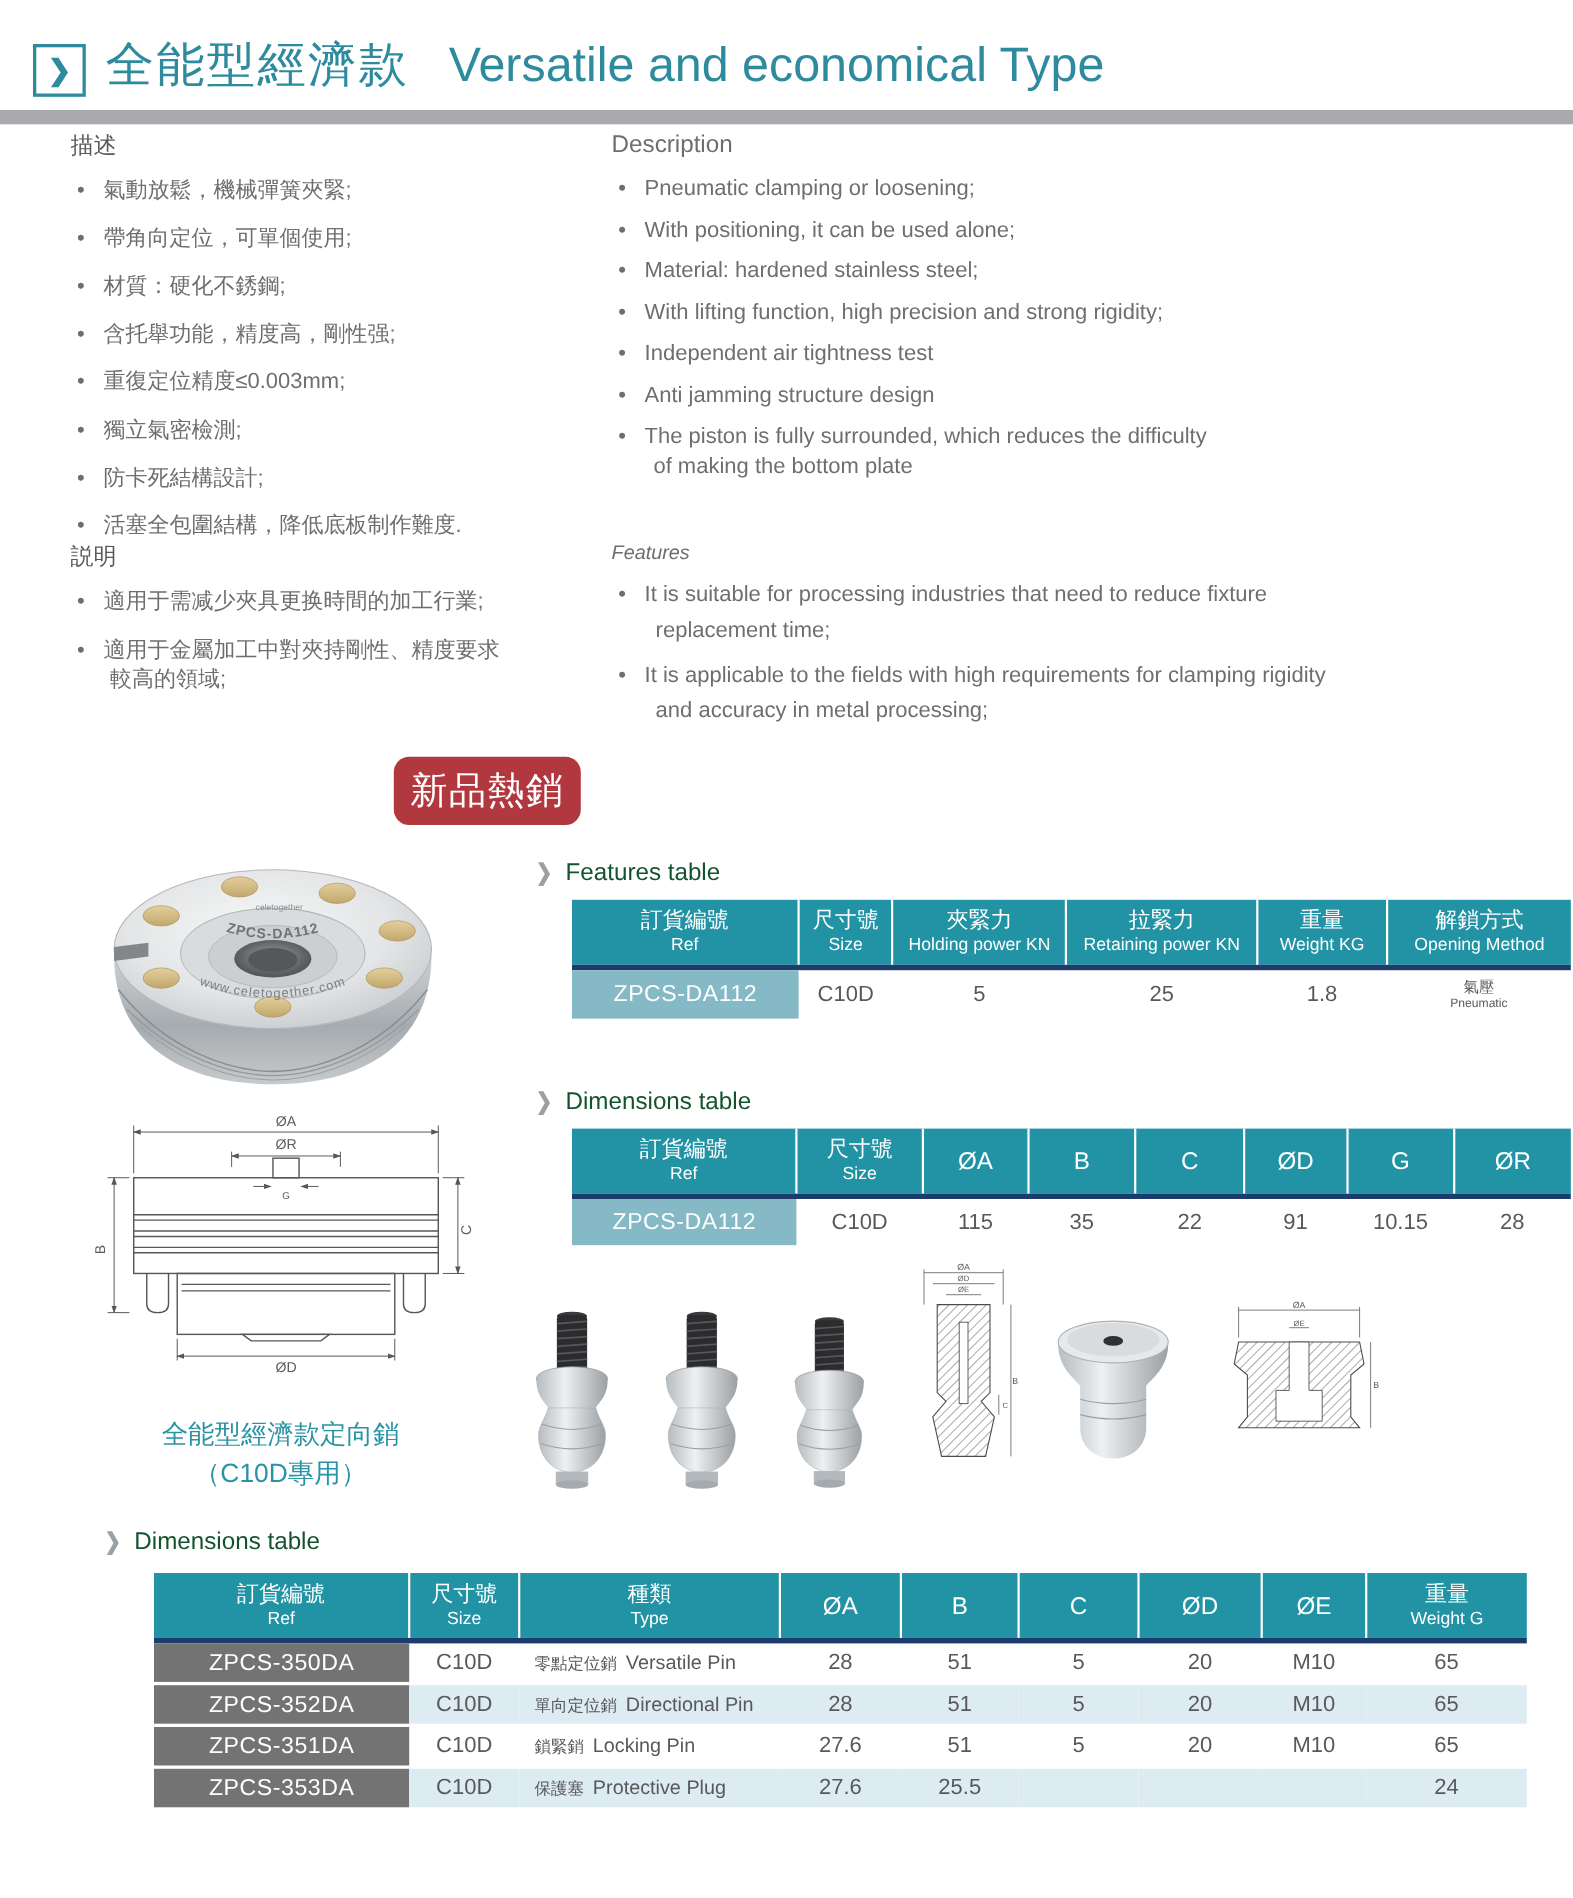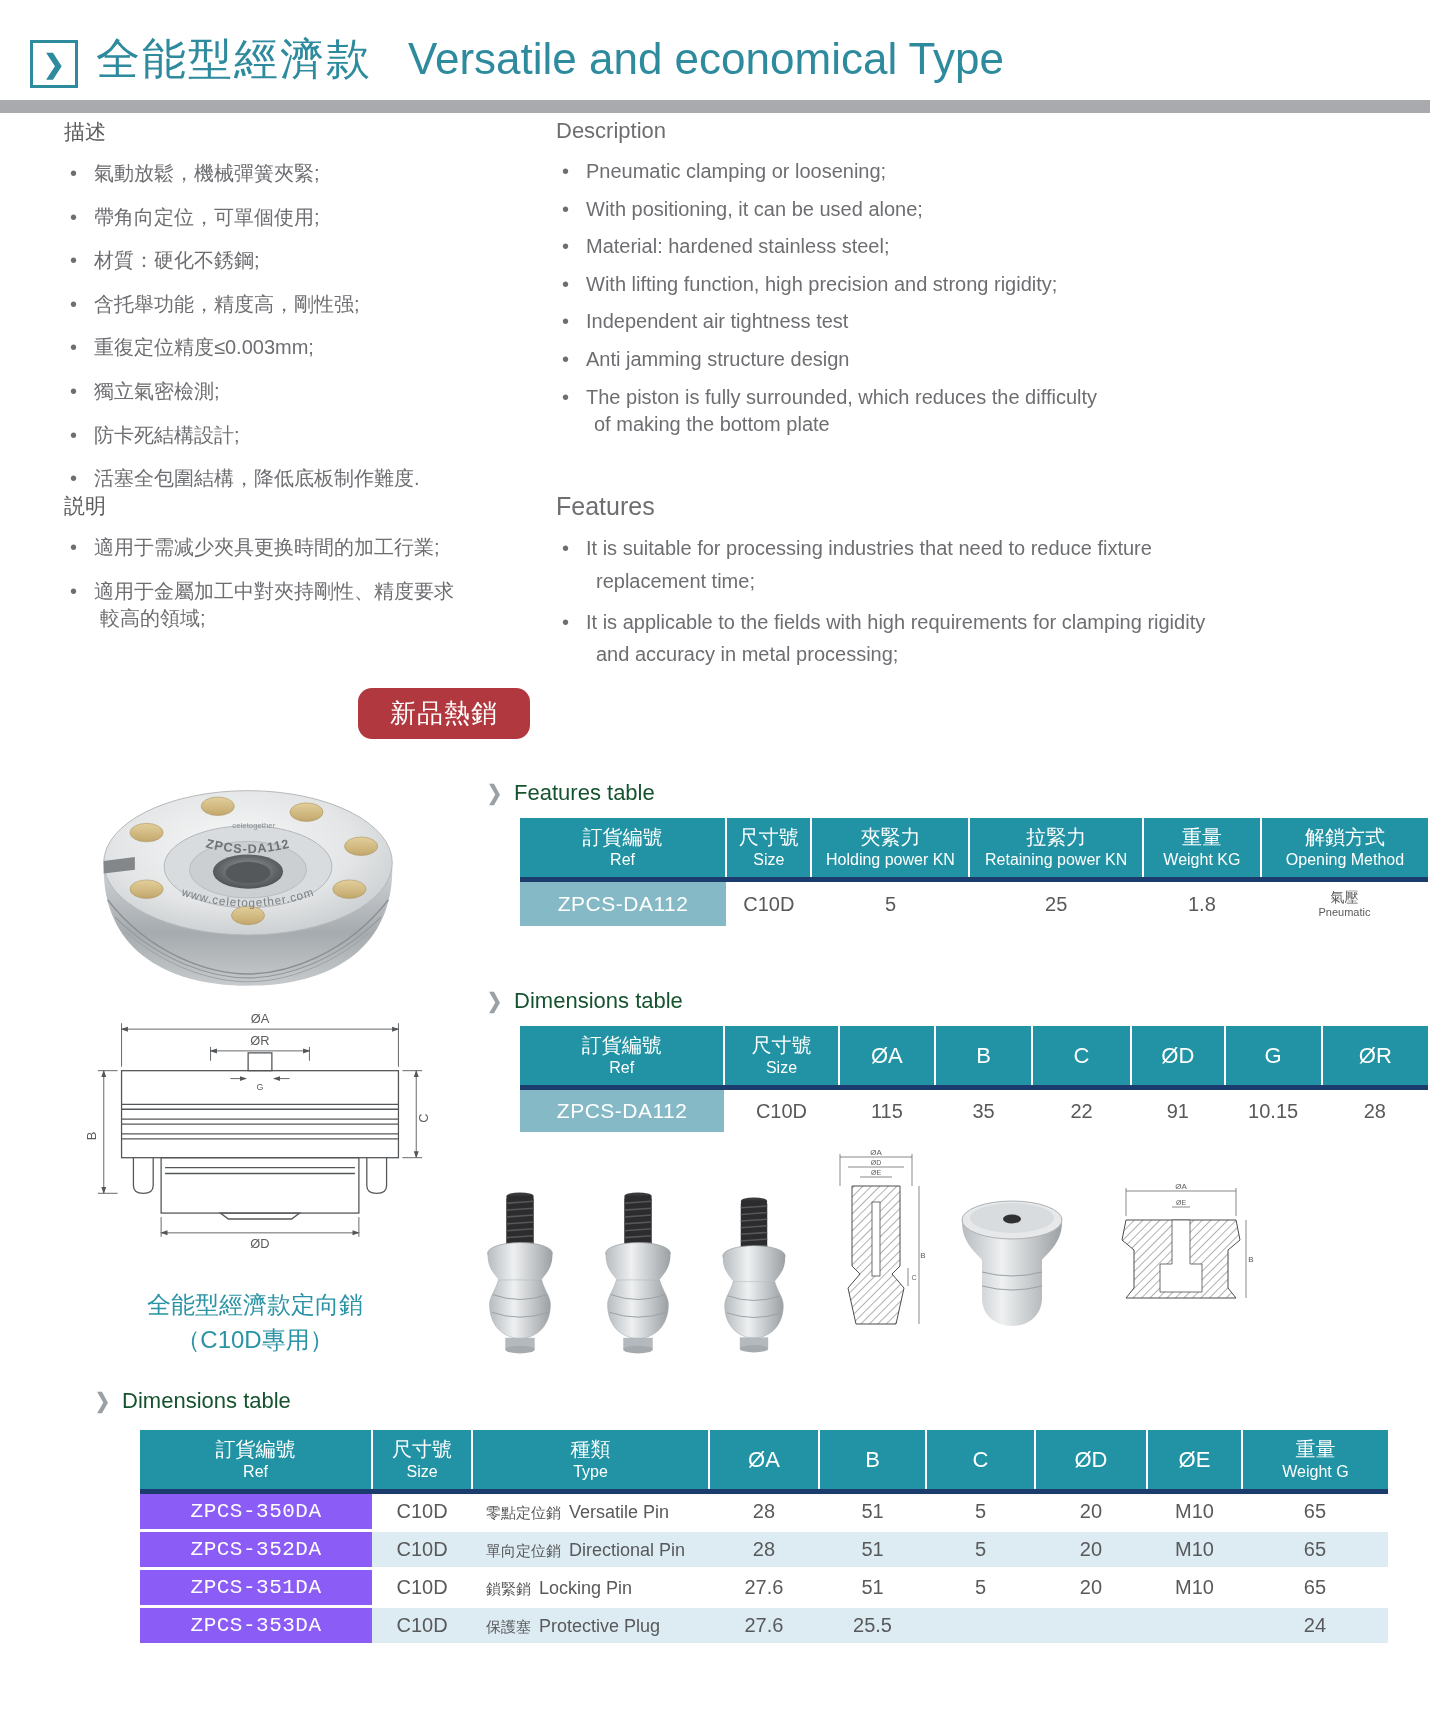--- a/index.html
+++ b/index.html
@@ -24,21 +24,21 @@
   
   .blk-h{font-size:21px;color:#595a5c;margin:0 0 14px 0;font-weight:normal;}
   ul.bl{list-style:none;margin:0;padding:0;color:#6d6e71;font-size:20px;}
   ul.bl li{position:relative;padding-left:30px;margin-bottom:16px;line-height:1.38;}
   ul.bl li::before{content:"•";position:absolute;left:6px;color:#6d6e71;}
   ul.bl.en li{margin-bottom:10px;}
   .cont{padding-left:36px;}
 
   .badge{
     left:358px;top:688px;background:#b2383f;color:#ffffff;
-    font-size:26px;padding:8px 32px;border-radius:14px;letter-spacing:1px;
+    font-size:34px;padding:8px 15px;border-radius:14px;letter-spacing:1px;
   }
 
   .caption{left:90px;top:1288px;width:330px;text-align:center;
     color:#2a93a5;font-size:24px;line-height:1.45;}
 
   
   .sec-h{display:flex;align-items:center;gap:12px;}
   .sec-h .arr{color:#9aa0a4;font-size:18px;font-weight:bold;transform:scaleY(1.15);}
   .sec-h .txt{color:#14532d;font-size:22px;}
 
@@ -58,21 +58,21 @@
   }
   table.t td.ref{background:#85b9c6;color:#ffffff;font-size:21px;letter-spacing:.5px;}
   .rowh44 td{height:44px;}
   .rowh42 td{height:42px;}
   table.t td .sm1{font-size:14px;line-height:1.1;}
   table.t td .sm2{font-size:11px;line-height:1.1;}
 
   
   table.t tr.pr td{height:35px;border-bottom:3px solid #ffffff;}
   table.t tr.pr.alt td{background:#ddebf2;}
-  table.t tr.pr.alt td.ref, table.t tr.pr td.ref{background:#8b5cf6;font-family:Liberation Mono, monospace;}
+  table.t tr.pr.alt td.ref, table.t tr.pr td.ref{background:#737373;}
   td.type{text-align:left !important;padding-left:14px !important;}
   td.type .zh{font-size:15px;margin-right:8px;}
   td.type .en{font-size:18px;}
 
   
   svg text{font-family:"Liberation Sans", sans-serif;}
 </style>
 </head>
 <body>
 
@@ -227,21 +227,21 @@
     <li>Independent air tightness test</li>
     <li>Anti jamming structure design</li>
     <li>
       <span>The piston is fully surrounded, which reduces the difficulty</span>
       <div class="cont" style="padding-left:8px;">of making the bottom plate</div>
     </li>
   </ul>
 </div>
 
 <div class="abs" style="left:556px;top:492px;width:760px;">
-  <h3 class="blk-h" style="color:#6d6e71;font-size:25px;">Features</h3>
+  <h3 class="blk-h" style="color:#6d6e71;font-size:18px;font-style:italic;">Features</h3>
   <ul class="bl en">
     <li>
       <span>It is suitable for processing industries that need to reduce fixture</span>
       <div style="padding-left:10px;line-height:1.8;">replacement time;</div>
     </li>
     <li>
       <span>It is applicable to the fields with high requirements for clamping rigidity</span>
       <div style="padding-left:10px;line-height:1.8;">and accuracy in metal processing;</div>
     </li>
   </ul>

